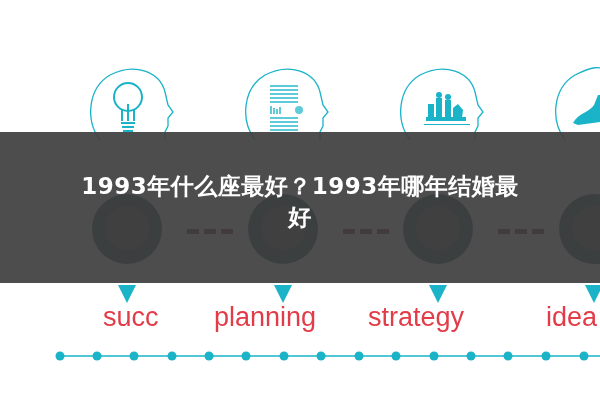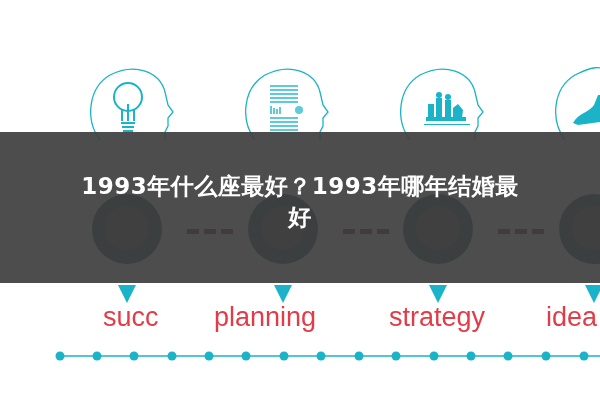--- a/index.html
+++ b/index.html
@@ -122,15 +122,15 @@
 
   <div class="overlay"></div>
 
   <div class="title">
     <div>1993年什么座最好？1993年哪年结婚最</div>
     <div>好</div>
   </div>
 
   <div class="label" style="left:103px;">succ</div>
   <div class="label" style="left:214px;">planning</div>
-  <div class="label" style="left:389px;">strategy</div>
+  <div class="label" style="left:368px;">strategy</div>
   <div class="label" style="left:546px;">idea</div>
 </div>
 
 </body></html>

